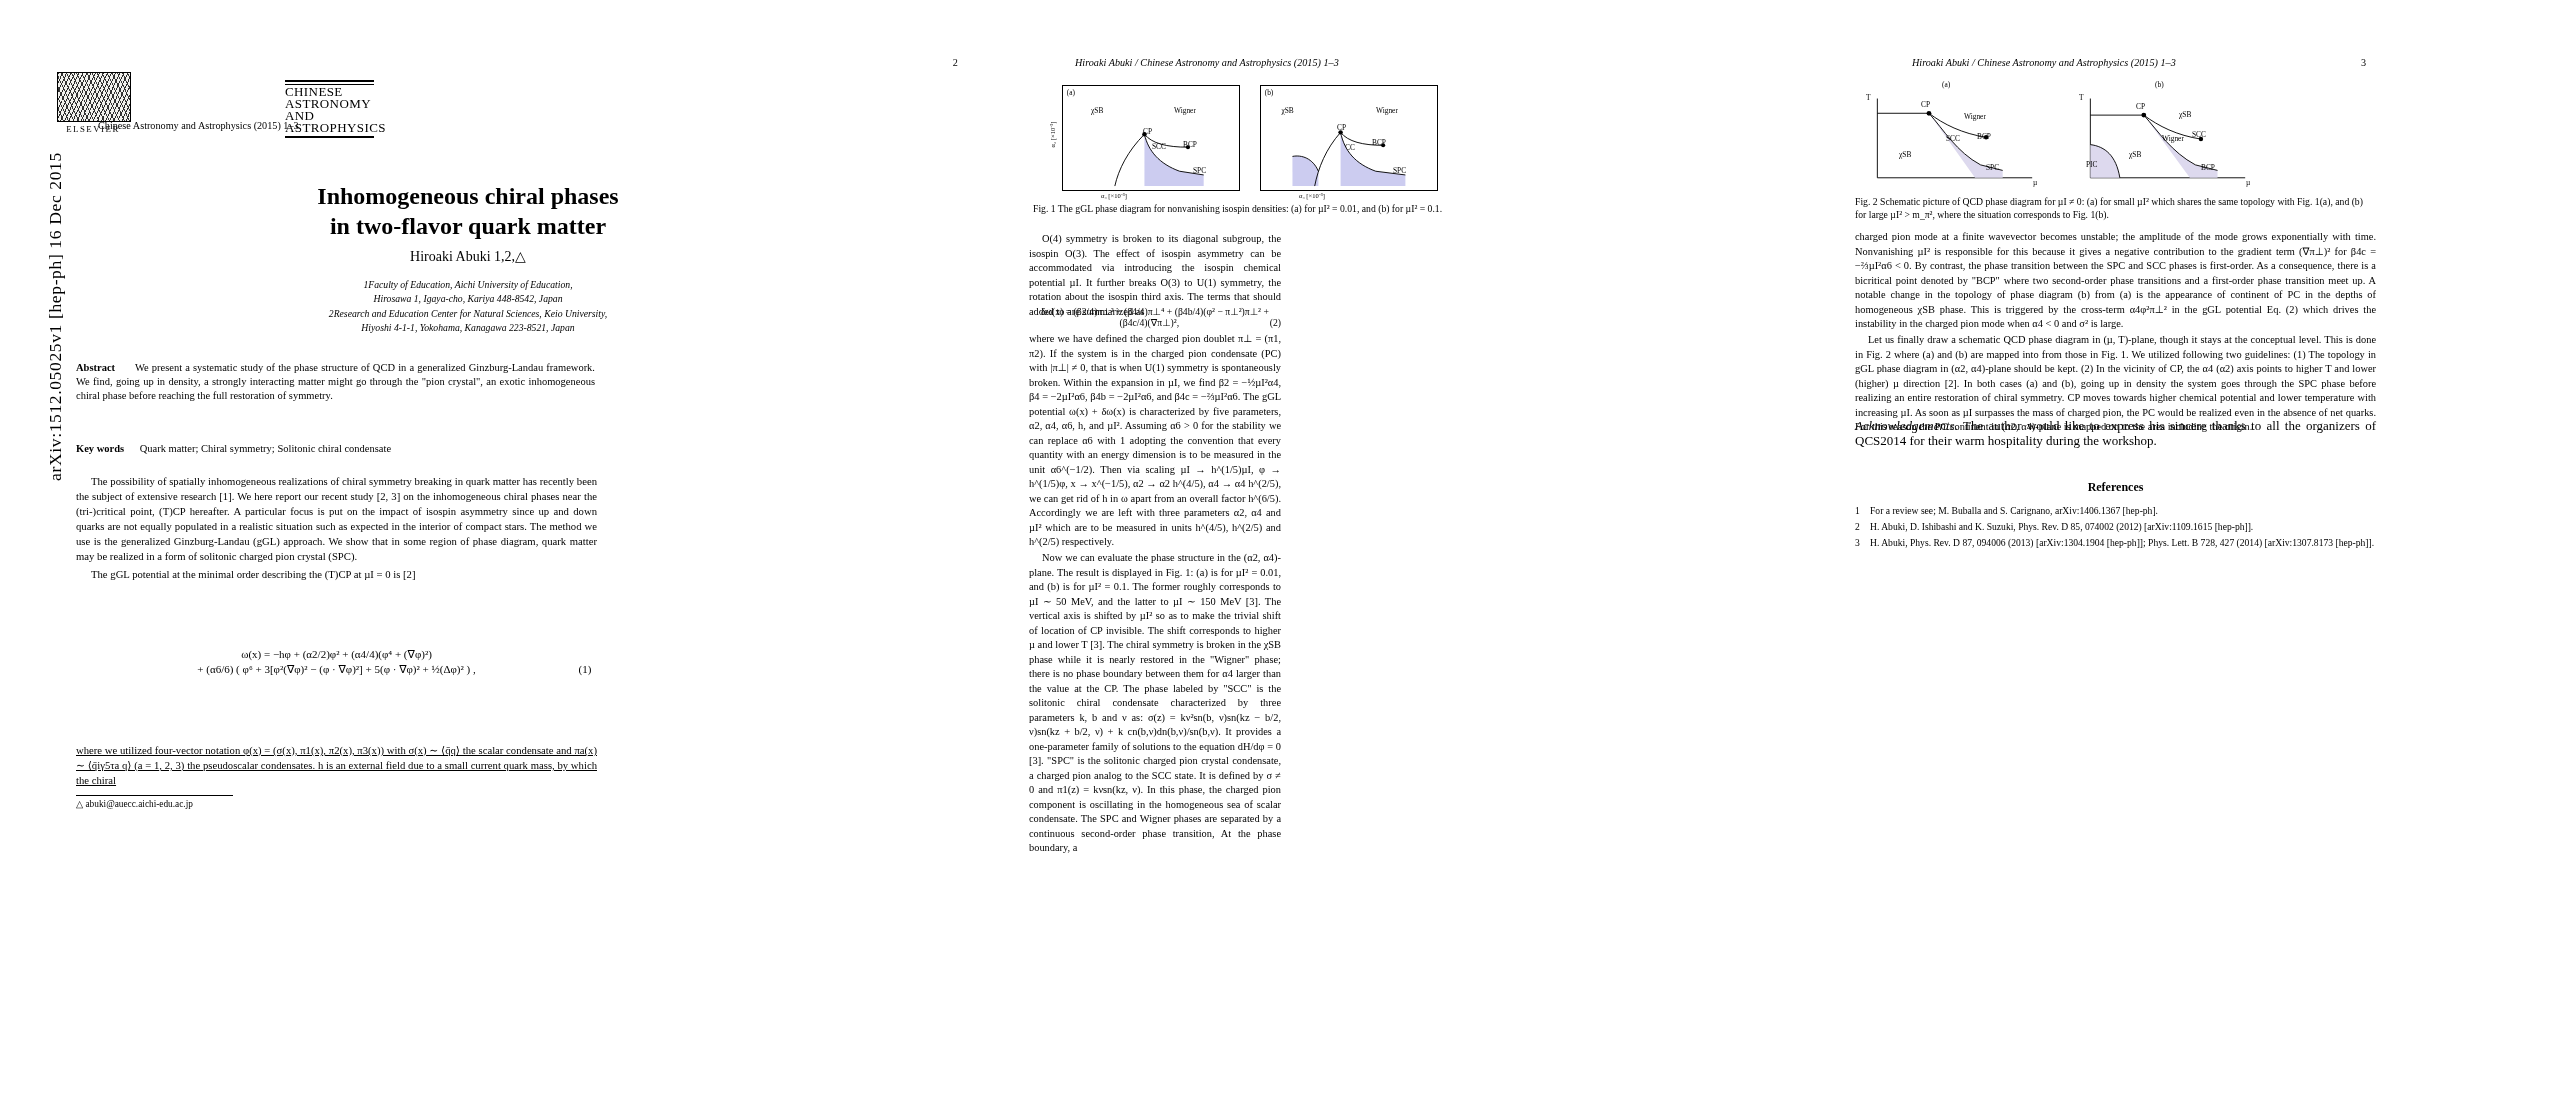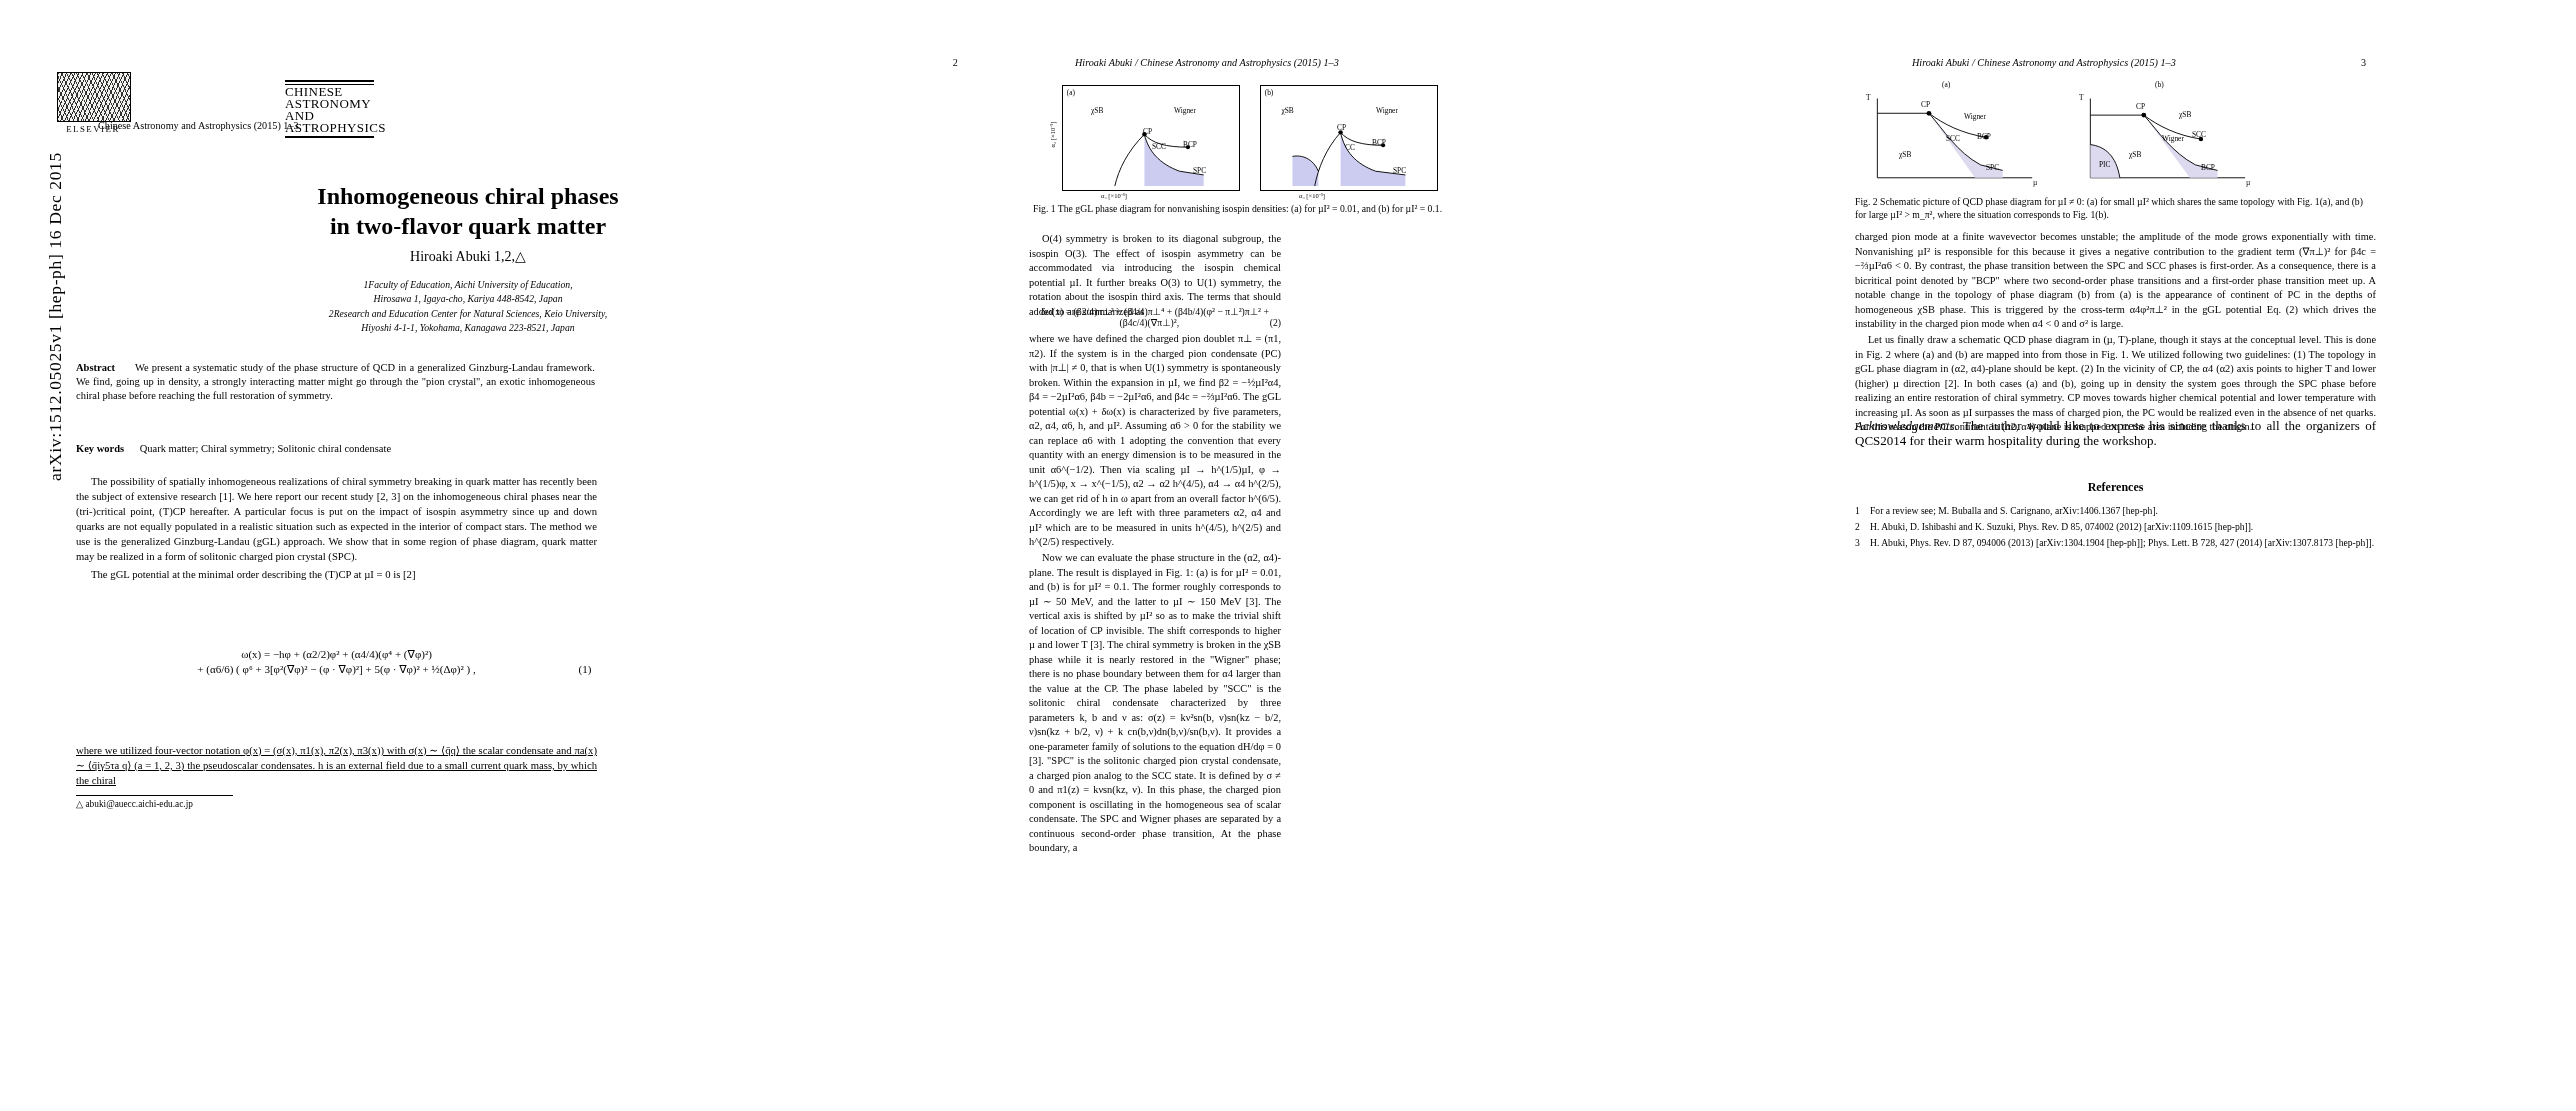--- a/index.html
+++ b/index.html
@@ -249,21 +249,21 @@
           <path d="M14,24 L72,24" fill="none" stroke="#000"></path>
           <path d="M14,56 C30,58 42,68 46,92" fill="none" stroke="#000"></path>
           <circle cx="72" cy="24" r="2.6" fill="#000"></circle>
           <circle cx="134" cy="50" r="2.4" fill="#000"></circle>
         </svg>
         <div class="plotlabel" style="left:78px;top:-13px;">(b)</div>
         <div class="plotlabel" style="left:1.9px;top:0px;">T</div>
         <div class="plotlabel" style="left:169px;top:85px;">µ</div>
         <div class="plotlabel" style="left:59px;top:9.3px;">CP</div>
         <div class="plotlabel" style="left:102px;top:16.7px;">χSB</div>
-        <div class="plotlabel" style="left:22px;top:67px;">PIC</div>
+        <div class="plotlabel" style="left:9px;top:67px;">PIC</div>
         <div class="plotlabel" style="left:52px;top:57px;">χSB</div>
         <div class="plotlabel" style="left:85px;top:41px;">Wigner</div>
         <div class="plotlabel" style="left:115px;top:37px;">SCC</div>
         <div class="plotlabel" style="left:124px;top:70px;">BCP</div>
       </div>
       <div class="fig-caption" style="left:100px;top:195px;width:519px;">Fig. 2 Schematic picture of QCD phase diagram for µI ≠ 0: (a) for small µI² which shares the same topology with Fig. 1(a), and (b) for large µI² &gt; m_π², where the situation corresponds to Fig. 1(b).</div>
     </div>
 
     <div class="twocolbody" style="left:100px;top:230px;width:521px;">
       <p class="noind">charged pion mode at a finite wavevector becomes unstable; the amplitude of the mode grows exponentially with time. Nonvanishing µI² is responsible for this because it gives a negative contribution to the gradient term (∇π⊥)² for β4c = −⅔µI²α6 &lt; 0. By contrast, the phase transition between the SPC and SCC phases is first-order. As a consequence, there is a bicritical point denoted by "BCP" where two second-order phase transitions and a first-order phase transition meet up. A notable change in the topology of phase diagram (b) from (a) is the appearance of continent of PC in the depths of homogeneous χSB phase. This is triggered by the cross-term α4φ²π⊥² in the gGL potential Eq. (2) which drives the instability in the charged pion mode when α4 &lt; 0 and σ² is large.</p>

